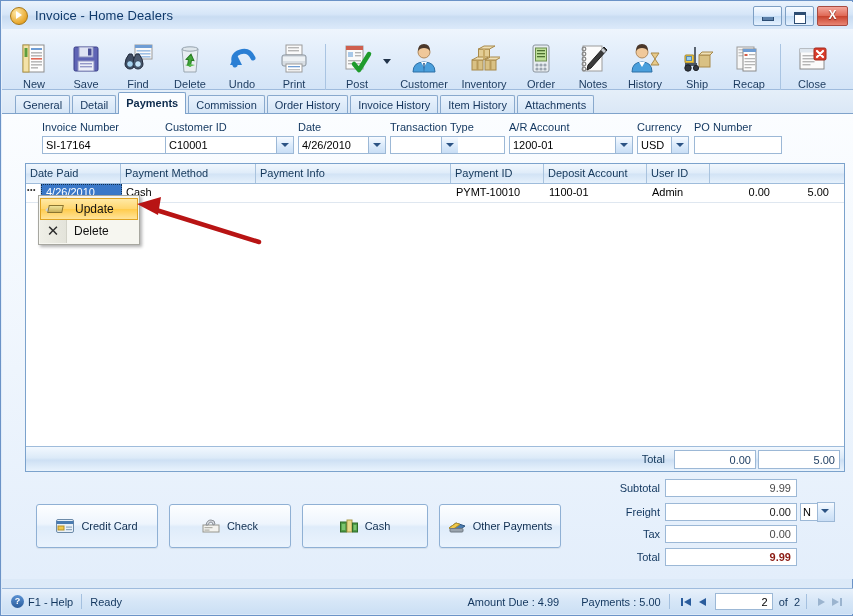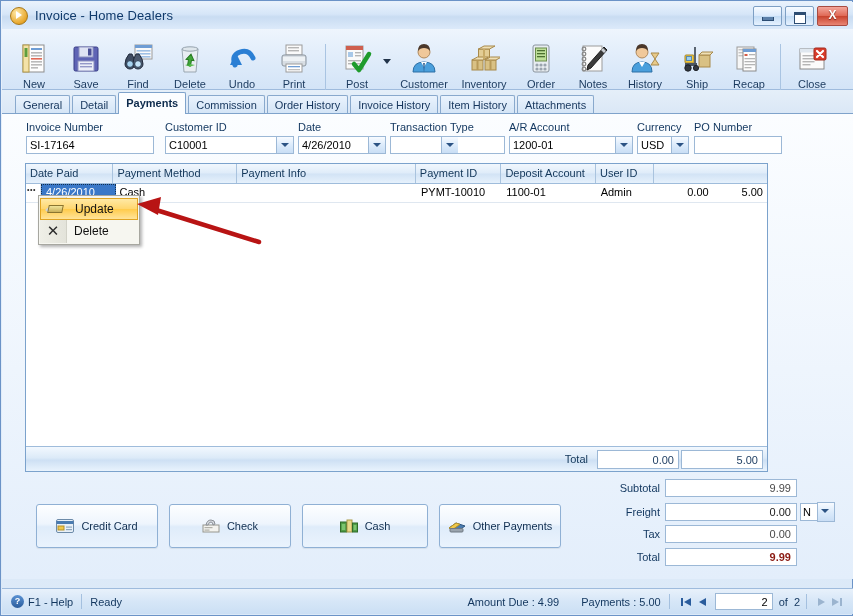--- a/index.html
+++ b/index.html
@@ -786,21 +786,21 @@
     <div class="tab active">Payments</div>
     <div class="tab">Commission</div>
     <div class="tab">Order History</div>
     <div class="tab">Invoice History</div>
     <div class="tab">Item History</div>
     <div class="tab">Attachments</div>
   </div>
 
   <div class="panel">
 
-    <div class="field" style="left:24px; top:7px; width:128px;">
+    <div class="field" style="left:40px; top:7px; width:128px;">
       <span class="flabel">Invoice Number</span>
       <div class="inputbox" style="width:128px;">
         <span class="val">SI-17164</span>
       </div>
     </div>
 
     <div class="field" style="left:163px; top:7px; width:129px;">
       <span class="flabel">Customer ID</span>
       <div class="inputbox" style="width:129px;">
         <span class="val">C10001</span>
@@ -840,21 +840,21 @@
       </div>
     </div>
 
     <div class="field" style="left:692px; top:7px; width:88px;">
       <span class="flabel">PO Number</span>
       <div class="inputbox" style="width:88px;">
         <span class="val"></span>
       </div>
     </div>
 
-    <div class="grid-wrap" style="left:23px; top:49px; width:743px; height:309px;">
+    <div class="grid-wrap" style="left:23px; top:49px; width:820px; height:309px;">
 
       <div class="grid-head">
         <div class="gh" style="width:95px;">Date Paid</div>
         <div class="gh" style="width:135px;">Payment Method</div>
         <div class="gh" style="width:195px;">Payment Info</div>
         <div class="gh" style="width:93px;">Payment ID</div>
         <div class="gh" style="width:103px;">Deposit Account</div>
         <div class="gh" style="width:63px;">User ID</div>
         <div class="gh num" style="width:63px;">Discount</div>
         <div class="gh num" style="width:59px; border-right:none;">Amount</div>

